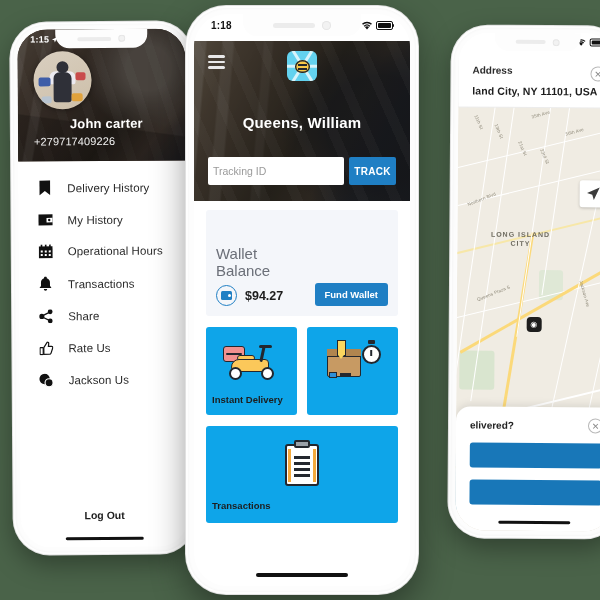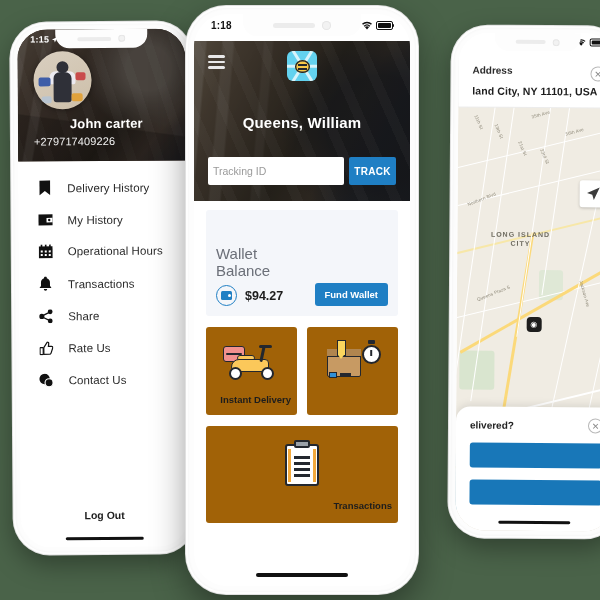--- a/index.html
+++ b/index.html
@@ -295,22 +295,22 @@
   .wallet-icon .w { width: 11px; height: 9px; background: #1f7fc4; border-radius: 1.5px; position: relative; }
   .wallet-icon .w::after{content:"";position:absolute;right:1px;top:3px;width:3px;height:3px;background:#fff;border-radius:50%;}
   .wl-amount { font-size: 12.5px; font-weight: bold; color: #1c1c1c; }
   .fund-btn {
     background: #1f7fc4; color: #fff; font-size: 9.5px; font-weight: bold;
     padding: 6px 10px; border-radius: 3px; cursor: pointer; white-space: nowrap;
   }
 
   .tile-row { display: flex; gap: 10px; margin-top: 11px; }
   .tile {
-    flex: 1; background: #a16207; border-radius: 3px;
-    padding: 13px 6px 10px; text-align: right; cursor: pointer;
+    flex: 1; background: #0ea5e9; border-radius: 3px;
+    padding: 13px 6px 10px; text-align: left; cursor: pointer;
   }
   .tile.wide { margin-top: 11px; padding: 16px 6px 12px; }
   .tile .tl-label { font-size: 9.5px; font-weight: bold; color: #1d1d1d; margin-top: 12px; }
   .tile .art { height: 42px; display: flex; align-items: center; justify-content: center; }
 
   
   .scooter { position: relative; width: 62px; height: 38px; }
   .scooter .box { position:absolute; left:2px; top:4px; width:22px; height:16px; background:#f2918f; border:1.8px solid #23272e; border-radius:3px;}
   .scooter .box::after{content:"";position:absolute;left:2px;top:6px;width:16px;height:2px;background:#23272e;border-radius:1px;}
   .scooter .body { position:absolute; left:10px; top:17px; width:38px; height:13px; background:#fbc85a; border:1.8px solid #23272e; border-radius:8px 4px 5px 5px;}
@@ -455,21 +455,21 @@
           <span class="mi-label">Rate Us</span>
         </div>
 
         <div class="menu-item">
           <span class="mi-icon">
             <svg width="15" height="14" viewBox="0 0 15 14">
               <circle cx="6" cy="5.6" r="5.2" fill="#111"></circle>
               <circle cx="10.4" cy="9.4" r="4" fill="#111" stroke="#fff" stroke-width="1.1"></circle>
             </svg>
           </span>
-          <span class="mi-label">Contact Us</span>
+          <span class="mi-label">Jackson Us</span>
         </div>
 
       </div>
 
       <div class="logout">Log Out</div>
       <div class="home-bar"></div>
     </div>
   </div>
 
   <div class="phone" id="phone-right">

